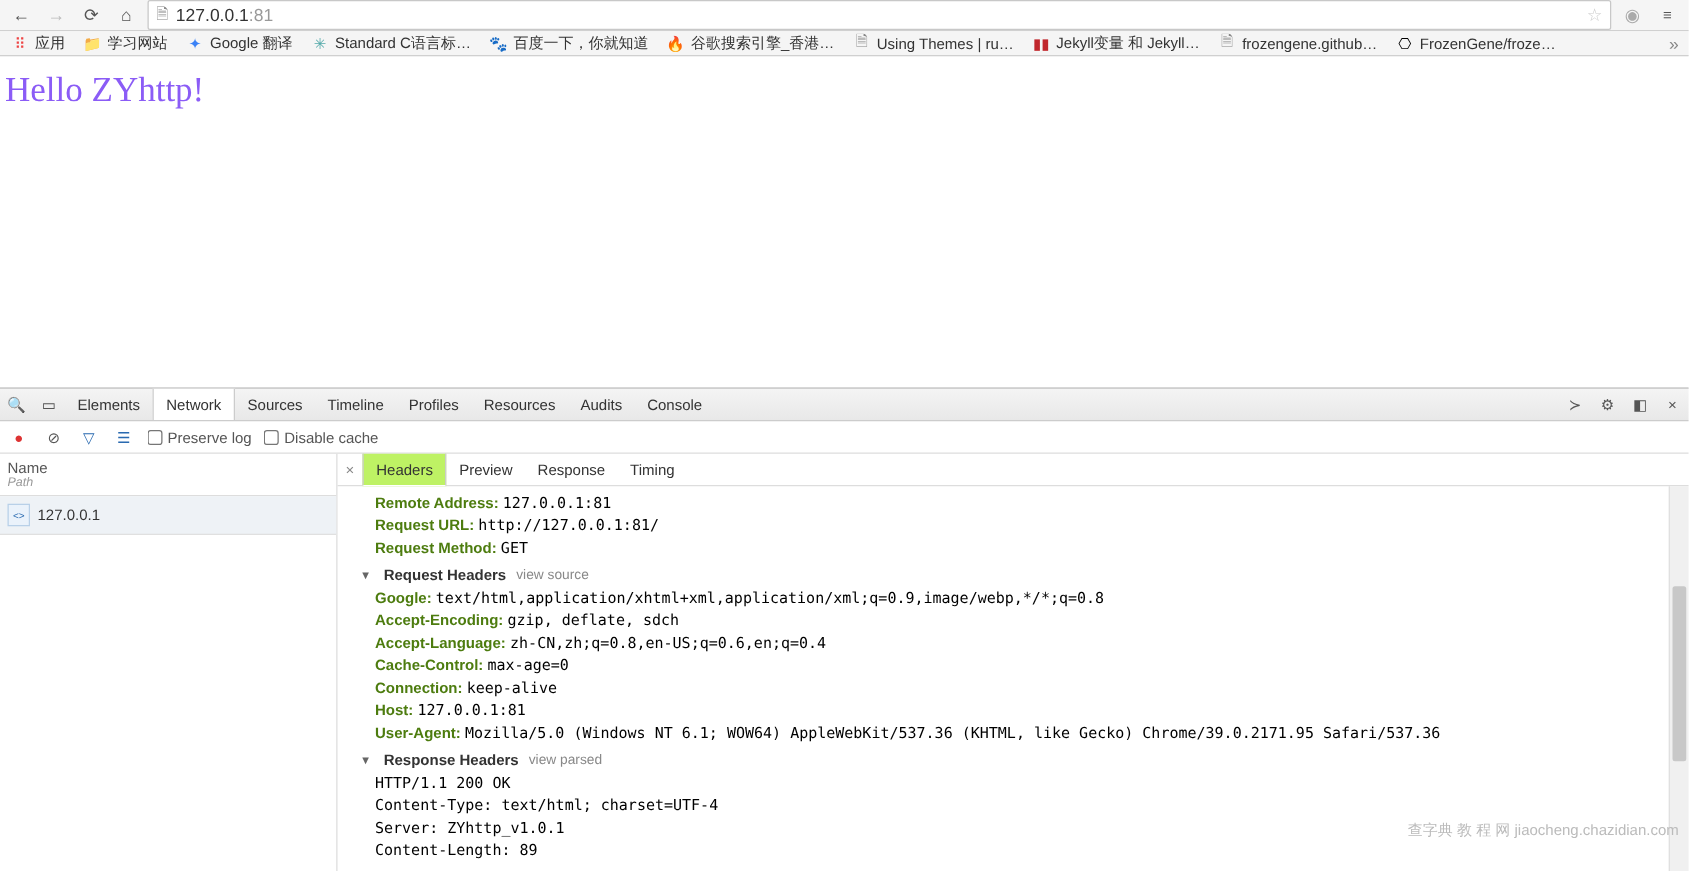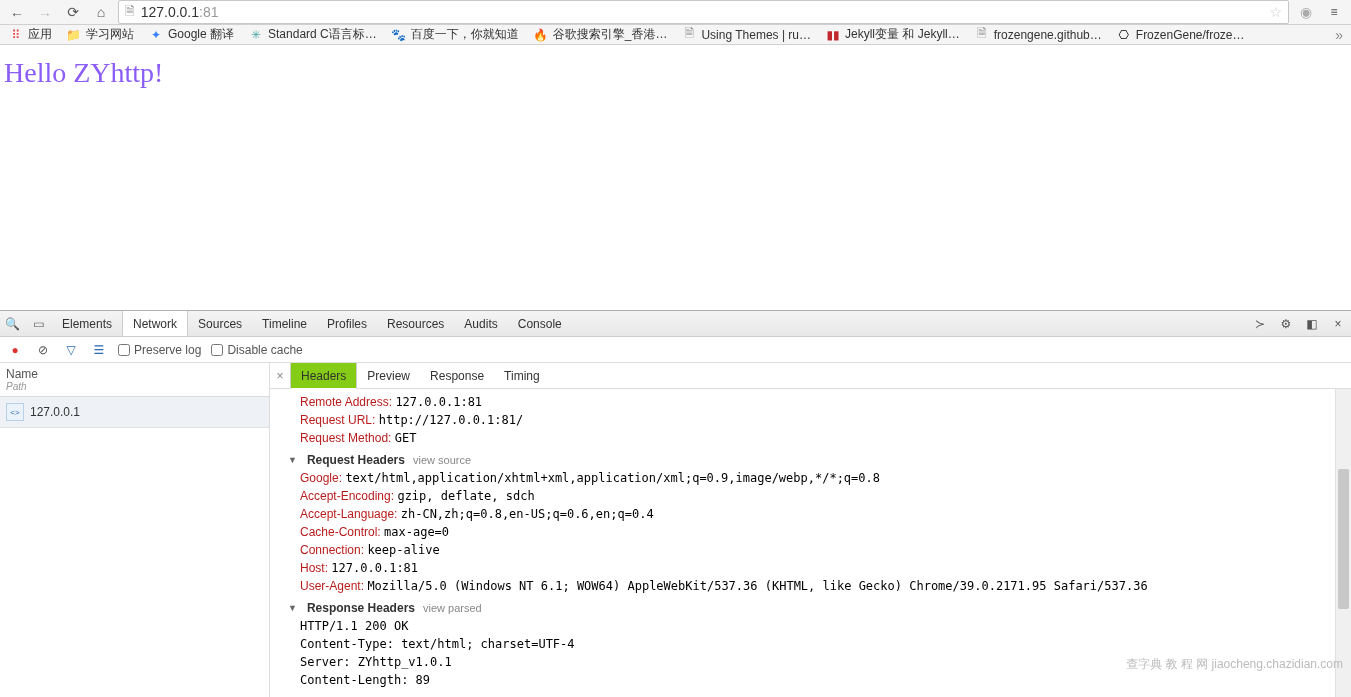--- a/index.html
+++ b/index.html
@@ -44,25 +44,25 @@
 .dt-left .col-head { padding: 4px 6px; border-bottom: 1px solid #ddd; color: #555; }
 .dt-left .sub { font-size: 10px; color: #999; font-style: italic; }
 .dt-left .req-row { display: flex; align-items: center; gap: 6px; padding: 6px; background: #eef2f6; border-bottom: 1px solid #e0e0e0; cursor: pointer; }
 .dt-left .doc-icon { width: 18px; height: 18px; background: #eaf2fb; border: 1px solid #b8d0e8; display: flex; align-items: center; justify-content: center; font-size: 8px; color: #2a6ab0; }
 .dt-left .req-row .name { font-size: 12px; color: #333; }
 
 .dt-right { flex: 1; display: flex; flex-direction: column; min-width: 0; position: relative; }
 .dt-detail-tabs { height: 26px; display: flex; align-items: stretch; border-bottom: 1px solid #ddd; font-size: 12px; }
 .dt-detail-tabs .close-x { width: 20px; display: flex; align-items: center; justify-content: center; color: #888; cursor: pointer; }
 .dt-detail-tabs .dtab { padding: 0 10px; display: flex; align-items: center; cursor: pointer; color: #333; }
-.dt-detail-tabs .dtab.active { border: 1px solid #ccc; border-top: none; border-bottom-color: #fff; background: #84cc16; margin-bottom: -1px; }
+.dt-detail-tabs .dtab.active { border: 1px solid #ccc; border-top: none; border-bottom-color: #fff; background: #bef264; margin-bottom: -1px; }
 
 .dt-detail-body { flex: 1; overflow-y: auto; padding: 4px 0 8px 18px; font-size: 12px; line-height: 18px; }
 .kv { padding-left: 12px; }
-.kv b { font-weight: normal; color: #b91c1c; }
+.kv b { font-weight: bold; color: #4d7c0f; }
 .kv .mono, .mono { font-family: Consolas, monospace; }
 .section { margin-top: 4px; }
 .section .sec-head { display: flex; align-items: center; gap: 8px; font-weight: bold; color: #333; cursor: pointer; }
 .section .sec-head::before { content: "▼"; font-size: 9px; color: #666; margin-right: 2px; }
 .section .toggle { font-weight: normal; color: #888; font-size: 11px; }
 .status-dot { display:inline-block; width:10px; height:10px; border-radius:50%; background:#2ecc40; margin: 0 3px; vertical-align: middle; }
 
 .dt-right .scrollbar { position: absolute; right: 0; top: 26px; width: 16px; bottom: 0; background: #f0f0f0; border-left: 1px solid #e0e0e0; }
 .dt-right .scrollbar .thumb { position: absolute; left: 2px; right: 2px; top: 80px; height: 140px; background: #c8c8c8; border-radius: 2px; }
 

